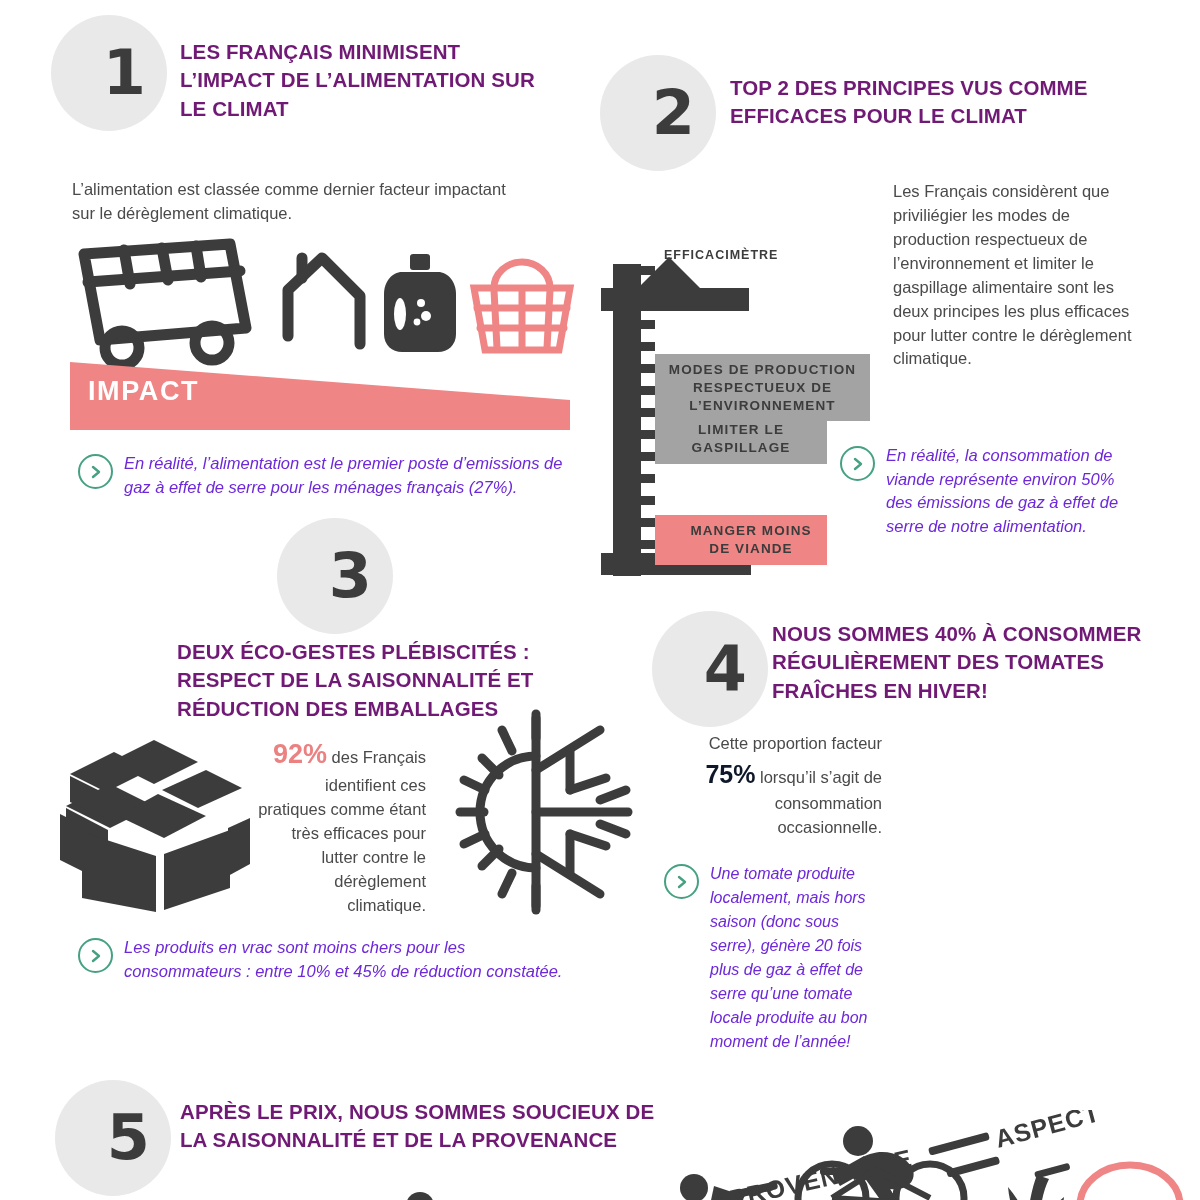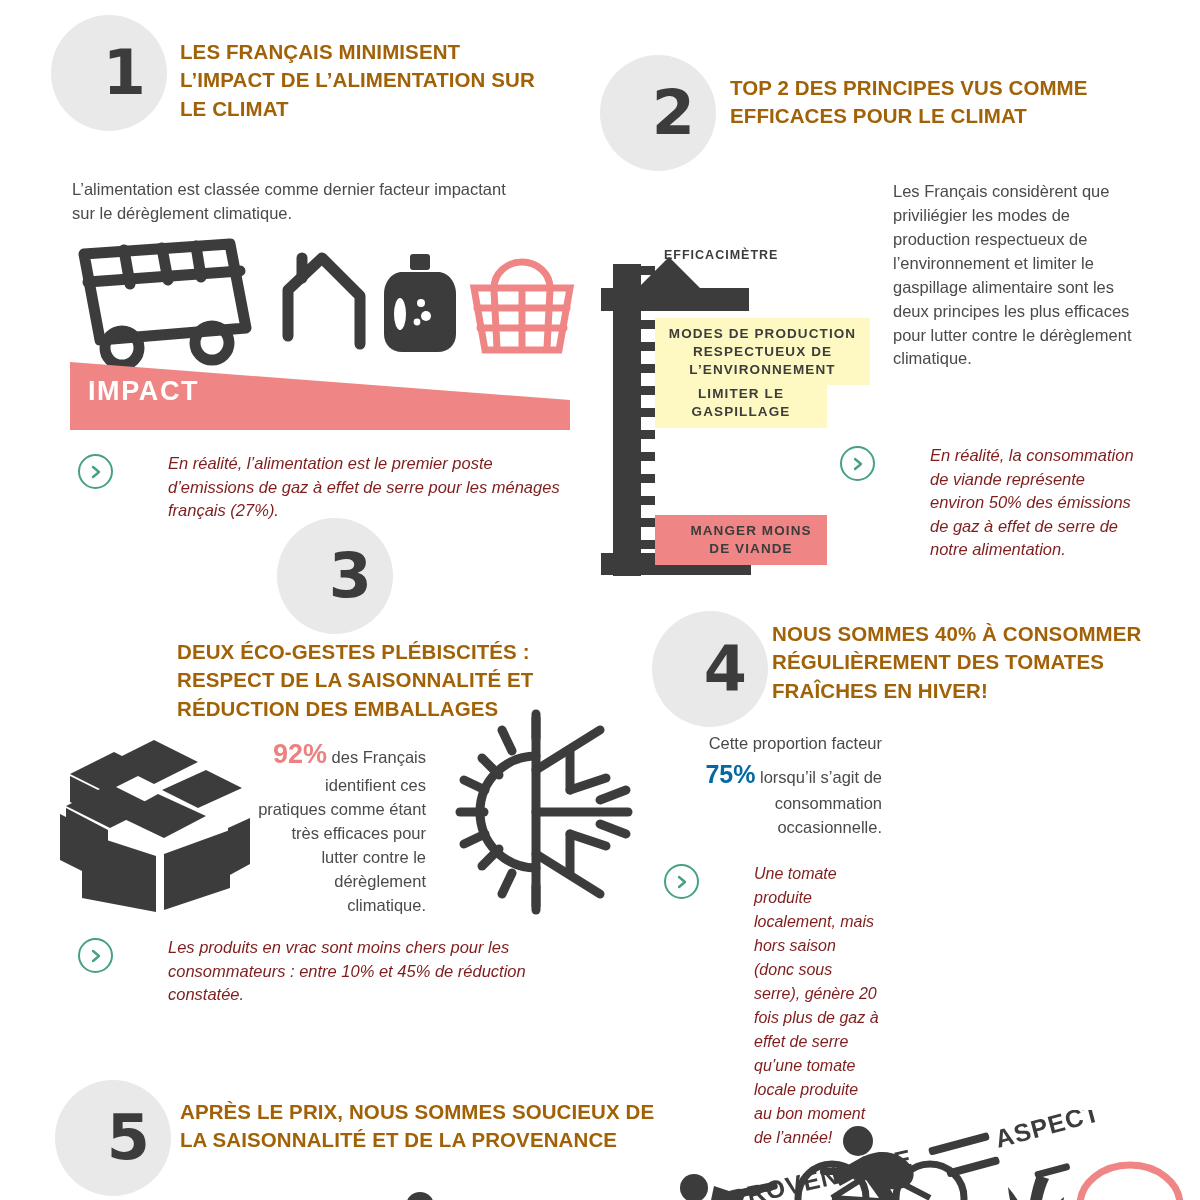--- a/index.html
+++ b/index.html
@@ -23,21 +23,21 @@
     padding-right:22px;
   }
   .num-circle span{
     font-size:62px;font-weight:bold;color:#3c3c3c;
     line-height:1;letter-spacing:-1px;
     font-family:"DejaVu Sans", sans-serif;
   }
 
   
   .head{
-    color:#a16207;
+    color:#701a75;
     font-weight:bold;
     font-size:20.5px;
     line-height:1.38;
     letter-spacing:0.1px;
     text-transform:uppercase;
   }
 
   
   .body-text{
     font-size:16.5px;
@@ -52,25 +52,24 @@
   }
   .note-icon{
     flex:0 0 auto;
     width:31px;height:31px;border-radius:50%;
     border:2.6px solid #46a183;
     display:flex;align-items:center;justify-content:center;
     margin-top:2px;
   }
   .note-icon svg{display:block;}
   .note-text{
-    color:#7f1d1d;
+    color:#6d28d9;
     font-style:italic;
     font-size:16.5px;
     line-height:1.43;
-    margin-left:44px;
   }
   .note.narrow .note-text{font-size:16px;line-height:1.5;}
 
   
   .ramp{
     width:500px;height:68px;
     background:#ef8585;
     clip-path:polygon(0 0,100% 56%,100% 100%,0 100%);
     position:relative;
     text-align:center;
@@ -113,26 +112,26 @@
   }
   .chip{
     position:absolute;
     box-sizing:border-box;
     padding:7px 10px;
     text-align:center;
     font-size:13.5px;font-weight:bold;letter-spacing:1.1px;
     line-height:1.32;
     color:#3c3c3c;
   }
-  .chip.gray{background:#fef9c3;}
+  .chip.gray{background:#a3a3a3;margin-top:36px;}
   .chip.coral{background:#ef8585;}
 
   
   .pct{color:#ec8181;font-weight:bold;font-size:27px;}
-  .pct-sm{color:#0369a1;font-weight:bold;font-size:25px;}
+  .pct-sm{color:#0f172a;font-weight:bold;font-size:25px;}
 
   
   .tomato{position:relative;width:300px;height:260px;}
 
   
   svg{overflow:visible;}
 </style>
 </head>
 <body>
 

